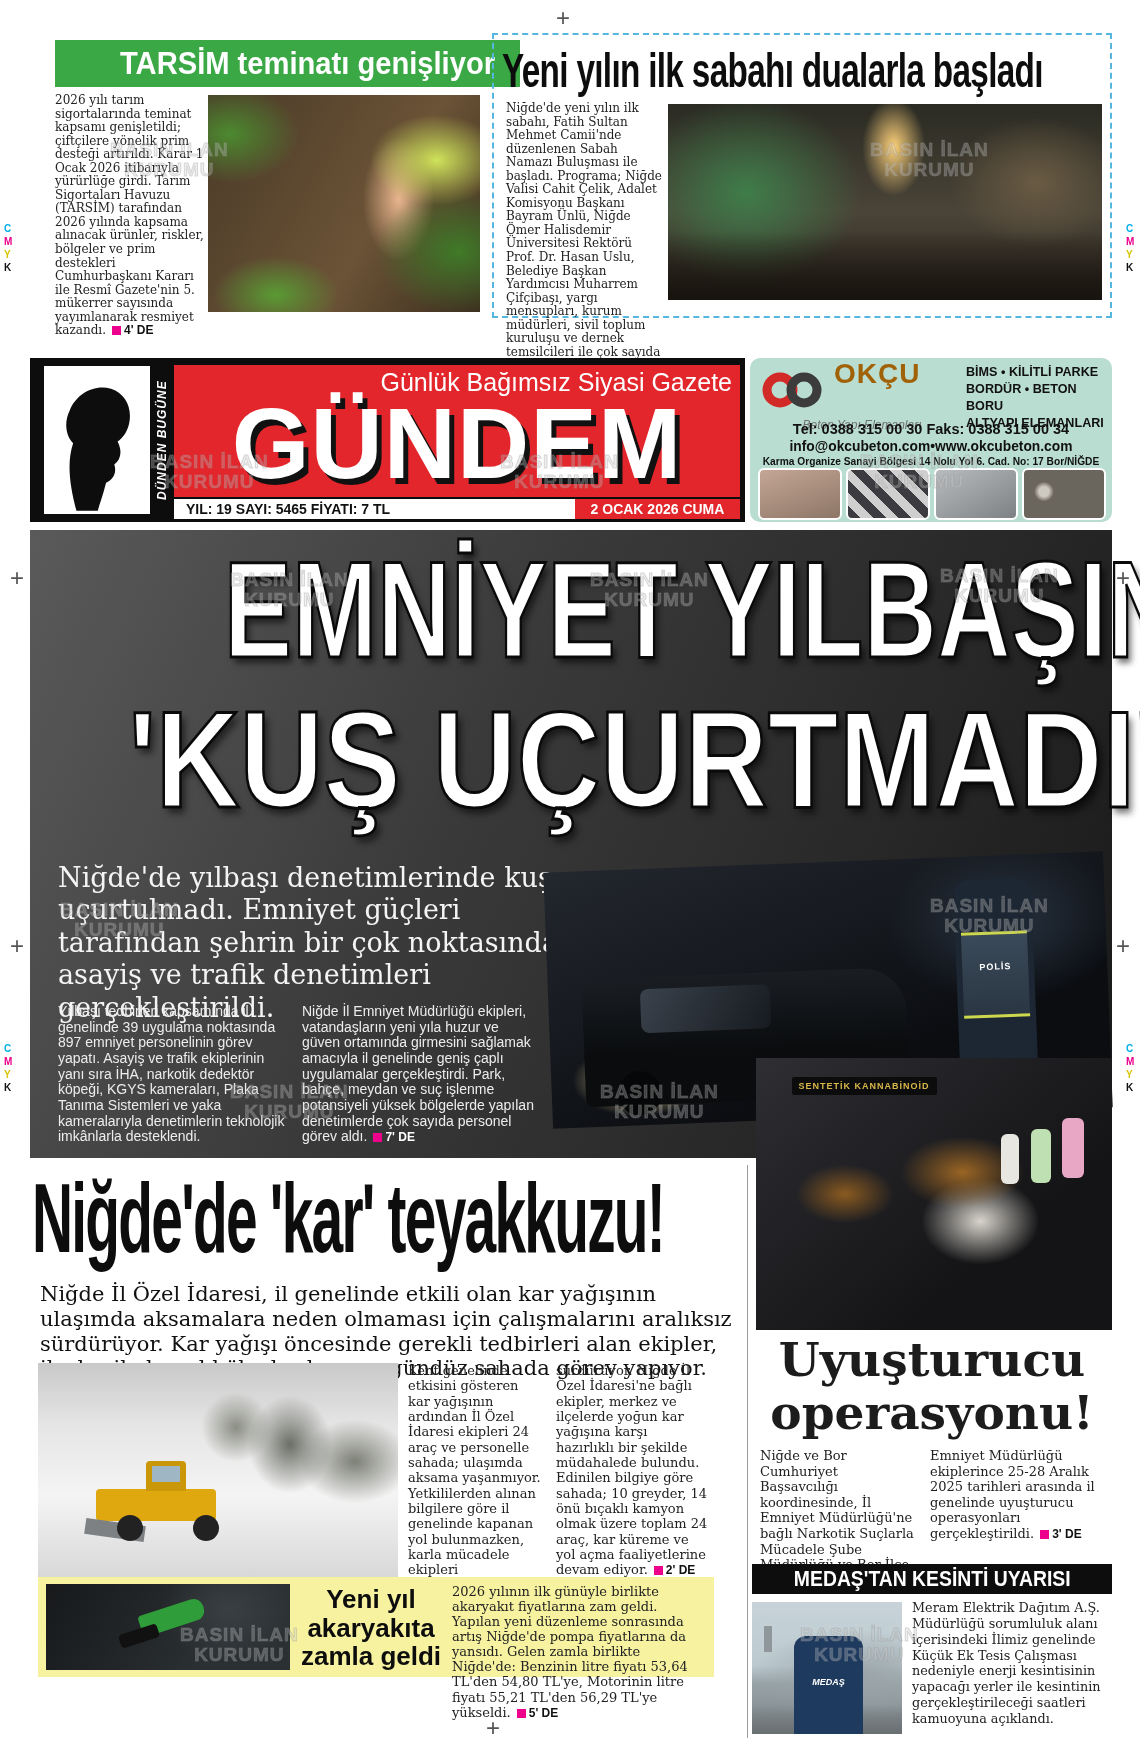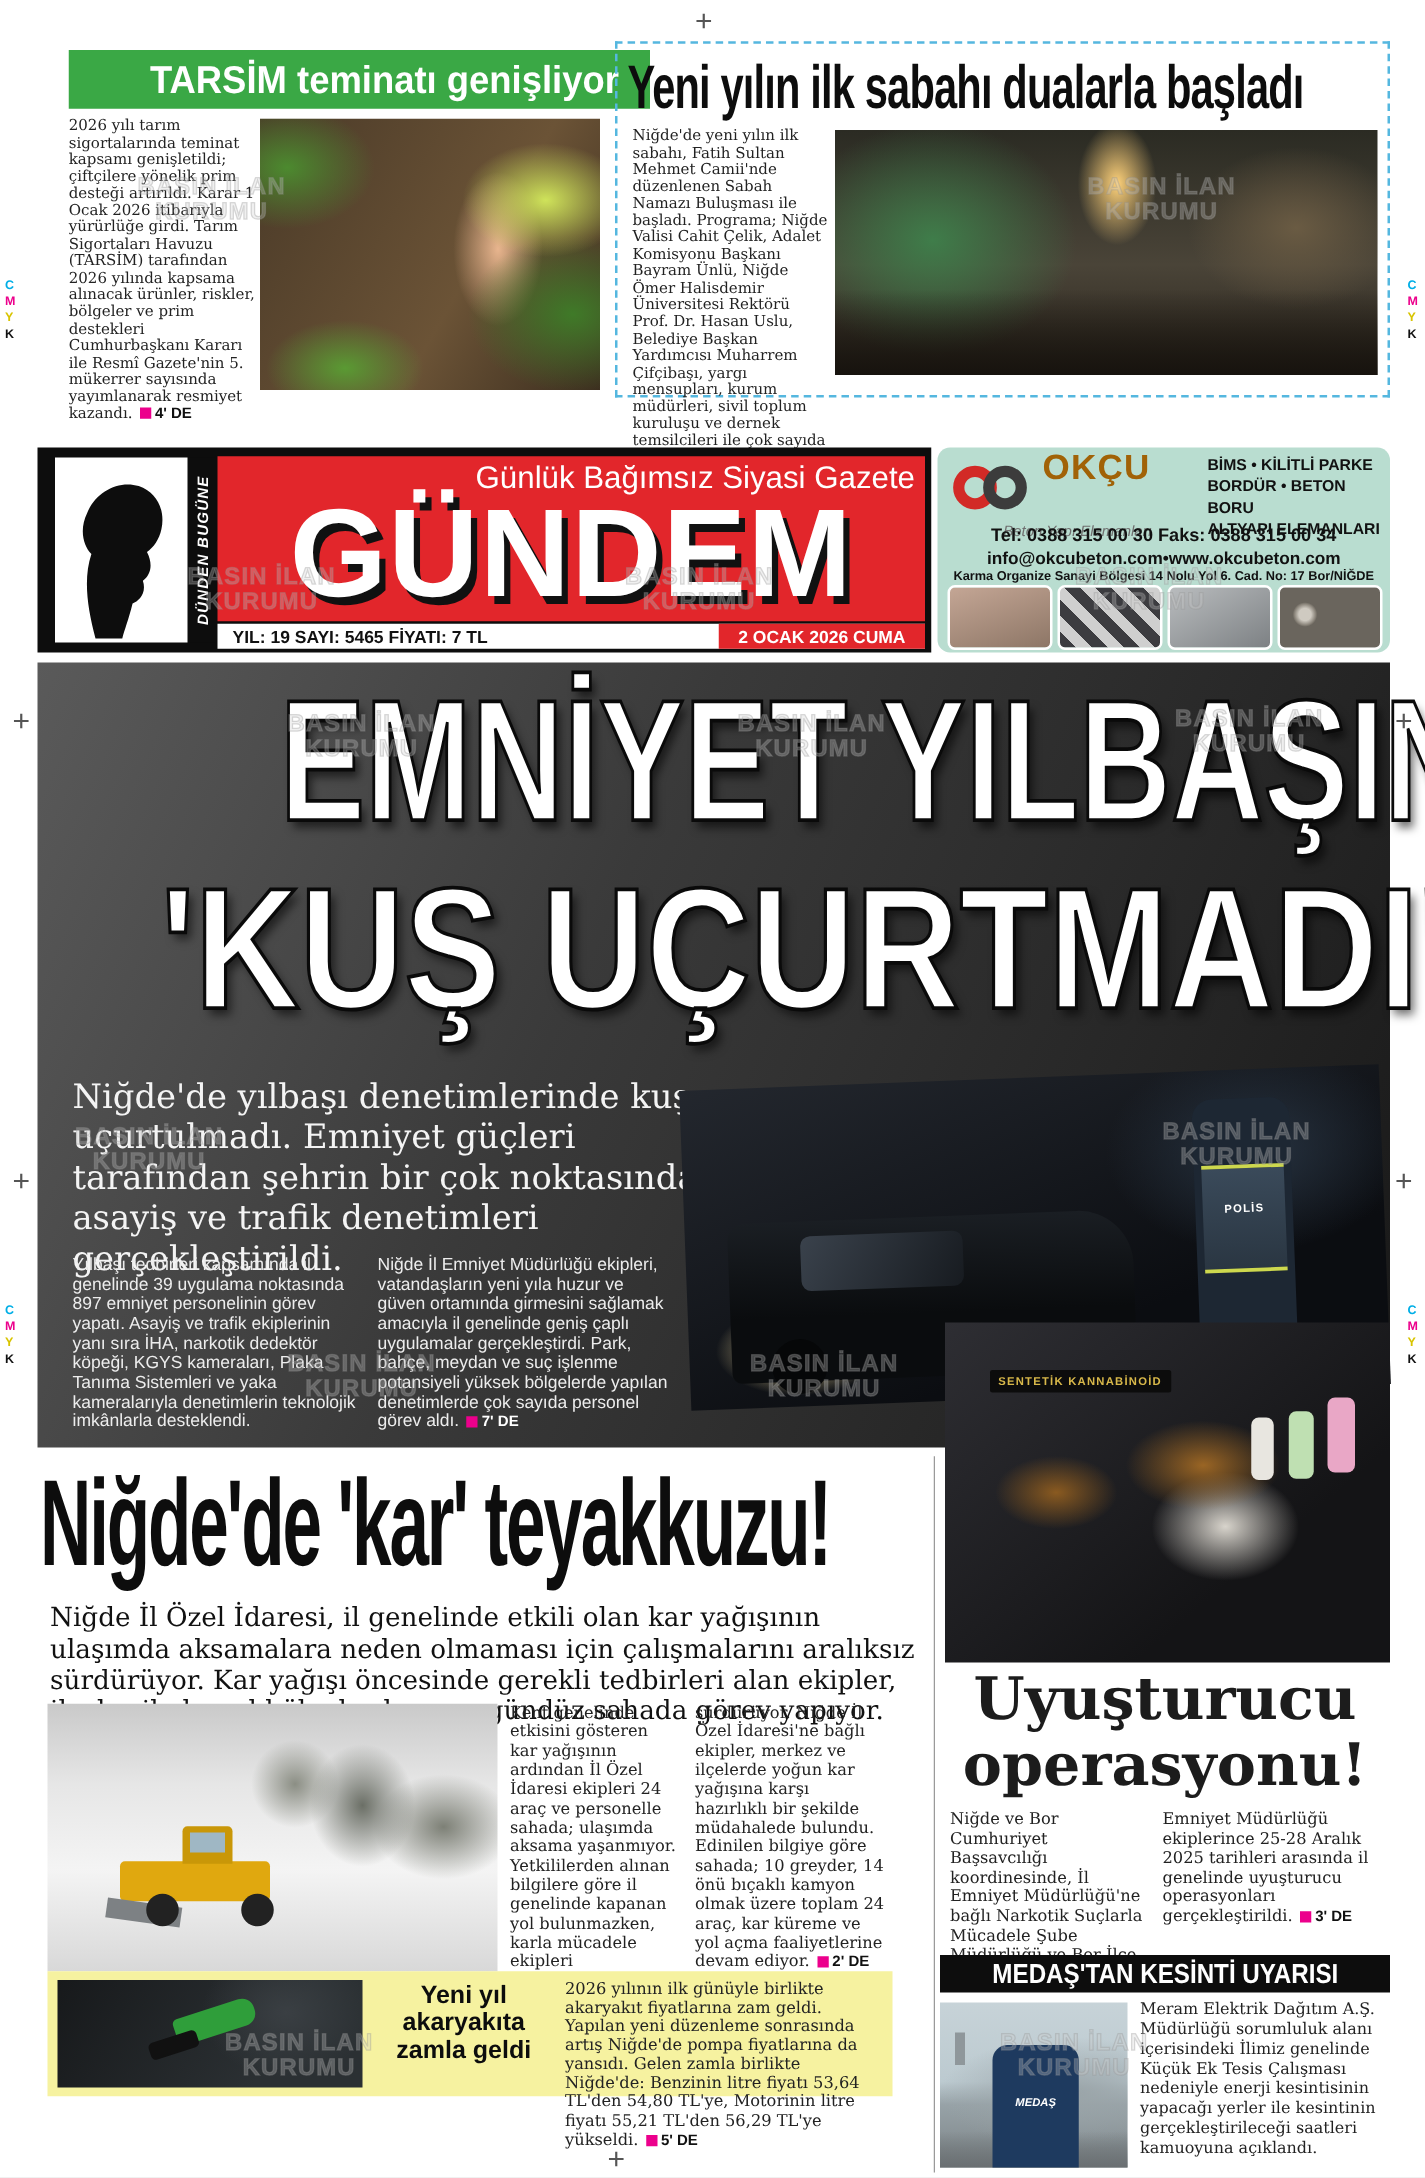--- a/index.html
+++ b/index.html
@@ -76,21 +76,21 @@
      radial-gradient(95px 70px at 63% 60%,#d8d4cc,transparent 62%),
      linear-gradient(140deg,#2e2e33,#141416 70%);}
   .ph-medas{background:
      linear-gradient(0deg,#6a6f72 0%,rgba(106,111,114,0) 22%),
      radial-gradient(140px 60px at 70% 55%,#9aa4a8,transparent 75%),
      linear-gradient(180deg,#c7d3d8 0%,#bccad0 48%,#97a2a7 62%,#7c8487 100%);}
   .ph-fuel{background:
      radial-gradient(90px 70px at 75% 30%,#3a3f43,transparent 75%),
      linear-gradient(120deg,#17191b,#2b3033 70%);}
   .chip{position:absolute;background:#0c0c0c;color:#d8b84a;font-family:"Liberation Sans",sans-serif;
-        font-weight:bold;font-size:9px;letter-spacing:1px;padding:4px 7px;border-radius:2px;margin-top:19px;}
+        font-weight:bold;font-size:9px;letter-spacing:1px;padding:4px 7px;border-radius:2px;}
 </style>
 </head>
 <body>
 
 <div class="page">
 
   <div class="abs greenbar" style="left:55px;top:40px;width:425px;height:47px;">
     <span class="cond" style="font-size:31px;transform:scaleX(.94);">TARSİM teminatı genişliyor</span>
   </div>
   <div class="abs bodytxt" style="left:55px;top:94px;width:150px;">
@@ -210,21 +210,21 @@
     </div>
     <div class="abs" style="left:8%;top:18%;width:8px;height:26px;background:#8f979b;"></div>
   </div>
   <div class="abs bodytxt" style="left:912px;top:1600px;width:200px;font-size:12.8px;line-height:1.24;">Meram Elektrik Dağıtım A.Ş. Müdürlüğü sorumluluk alanı içerisindeki İlimiz genelinde Küçük Ek Tesis Çalışması nedeniyle enerji kesintisinin yapacağı yerler ile kesintinin gerçekleştirileceği saatleri kamuoyuna açıklandı.</div>
 
   <div class="abs" style="left:38px;top:1577px;width:676px;height:100px;background:#f6f2a0;"></div>
   <div class="abs photo ph-fuel" style="left:46px;top:1584px;width:244px;height:86px;">
     <div class="abs" style="left:38%;top:26%;width:66px;height:22px;background:#2f9e3a;border-radius:4px 10px 10px 4px;transform:rotate(-18deg);"></div>
     <div class="abs" style="left:30%;top:52%;width:40px;height:14px;background:#111;border-radius:4px;transform:rotate(-18deg);"></div>
   </div>
-  <div class="abs sans center" style="left:296px;top:1585px;width:150px;font-size:20px;font-weight:bold;line-height:1.1;color:#0d0d0d;">Yeni yıl akaryakıta zamla geldi</div>
+  <div class="abs sans center" style="left:296px;top:1585px;width:150px;font-size:26px;font-weight:bold;line-height:1.1;color:#0d0d0d;">Yeni yıl akaryakıta zamla geldi</div>
   <div class="abs bodytxt" style="left:452px;top:1584px;width:256px;font-size:13px;line-height:1.16;">
     <span>2026 yılının ilk günüyle birlikte akaryakıt fiyatlarına zam geldi. Yapılan yeni düzenleme sonrasında artış Niğde'de pompa fiyatlarına da yansıdı. Gelen zamla birlikte Niğde'de: Benzinin litre fiyatı 53,64 TL'den 54,80 TL'ye, Motorinin litre fiyatı 55,21 TL'den 56,29 TL'ye yükseldi.</span><span class="ref"><i class="sq"></i><b>5' DE</b></span>
   </div>
 
   <div class="reg" style="left:556px;top:6px;">+</div>
   <div class="reg" style="left:10px;top:566px;">+</div>
   <div class="reg" style="left:1116px;top:566px;">+</div>
   <div class="reg" style="left:10px;top:934px;">+</div>
   <div class="reg" style="left:1116px;top:934px;">+</div>
   <div class="reg" style="left:486px;top:1716px;">+</div>

